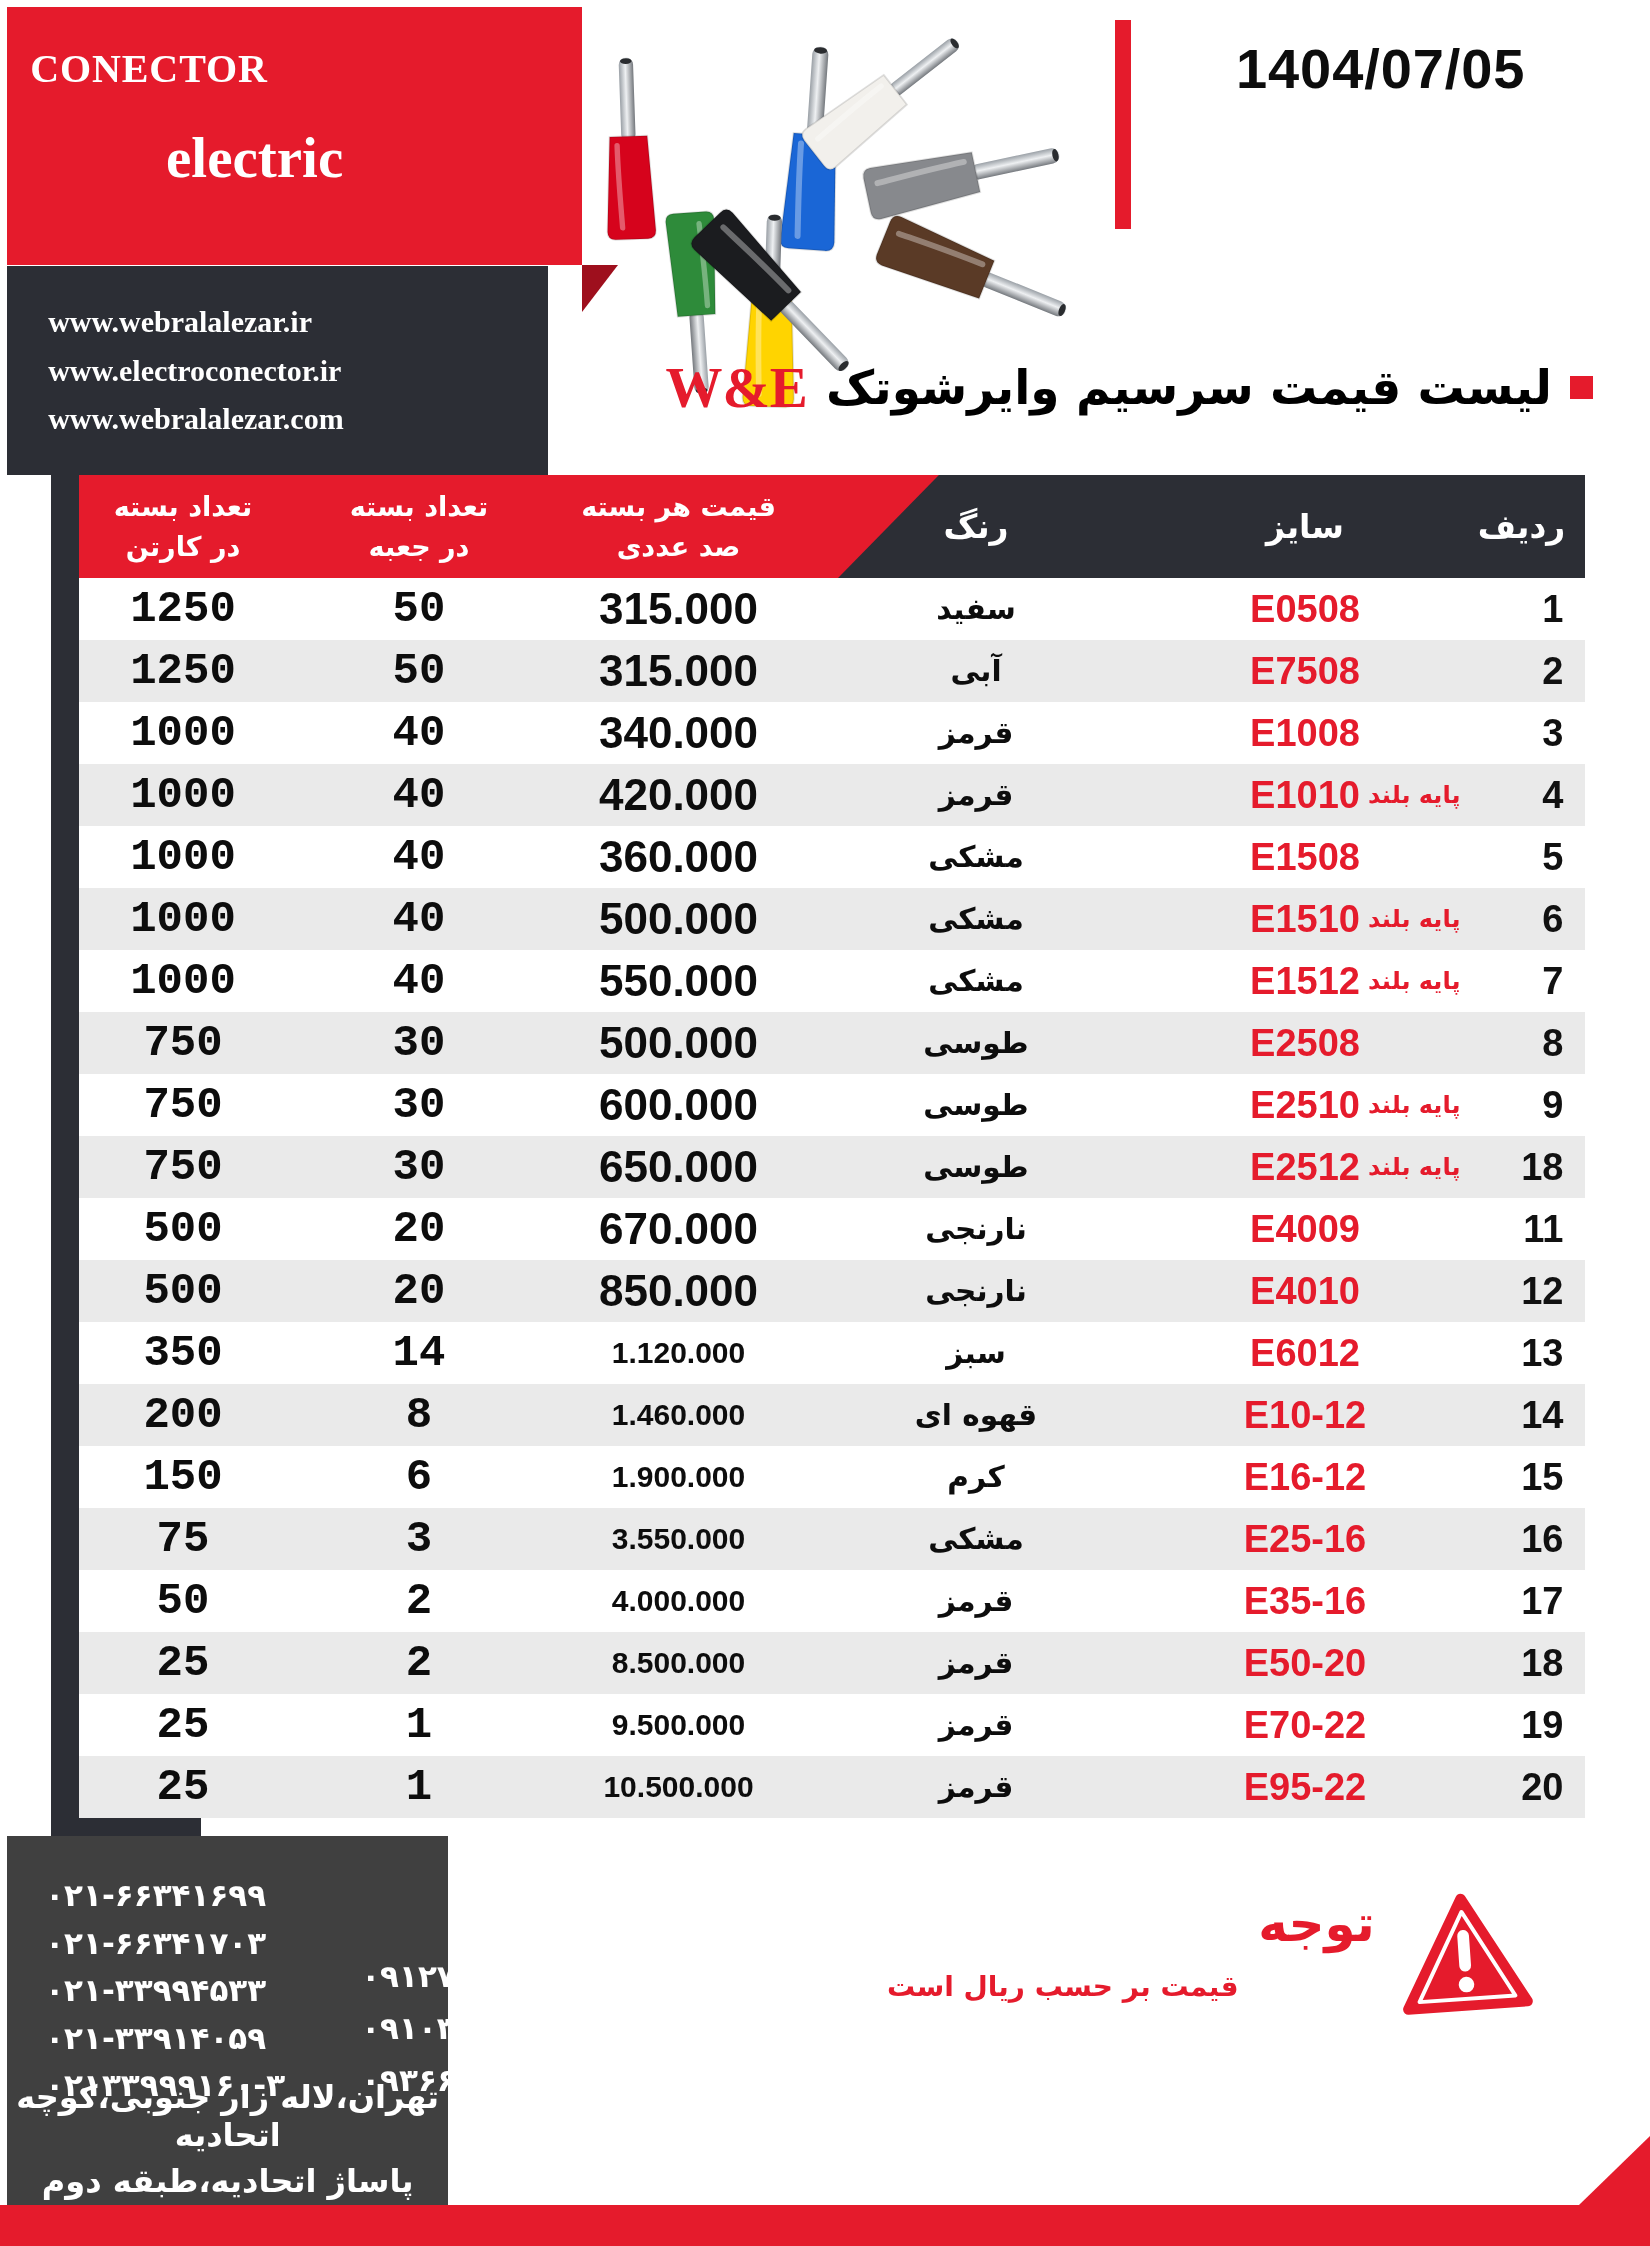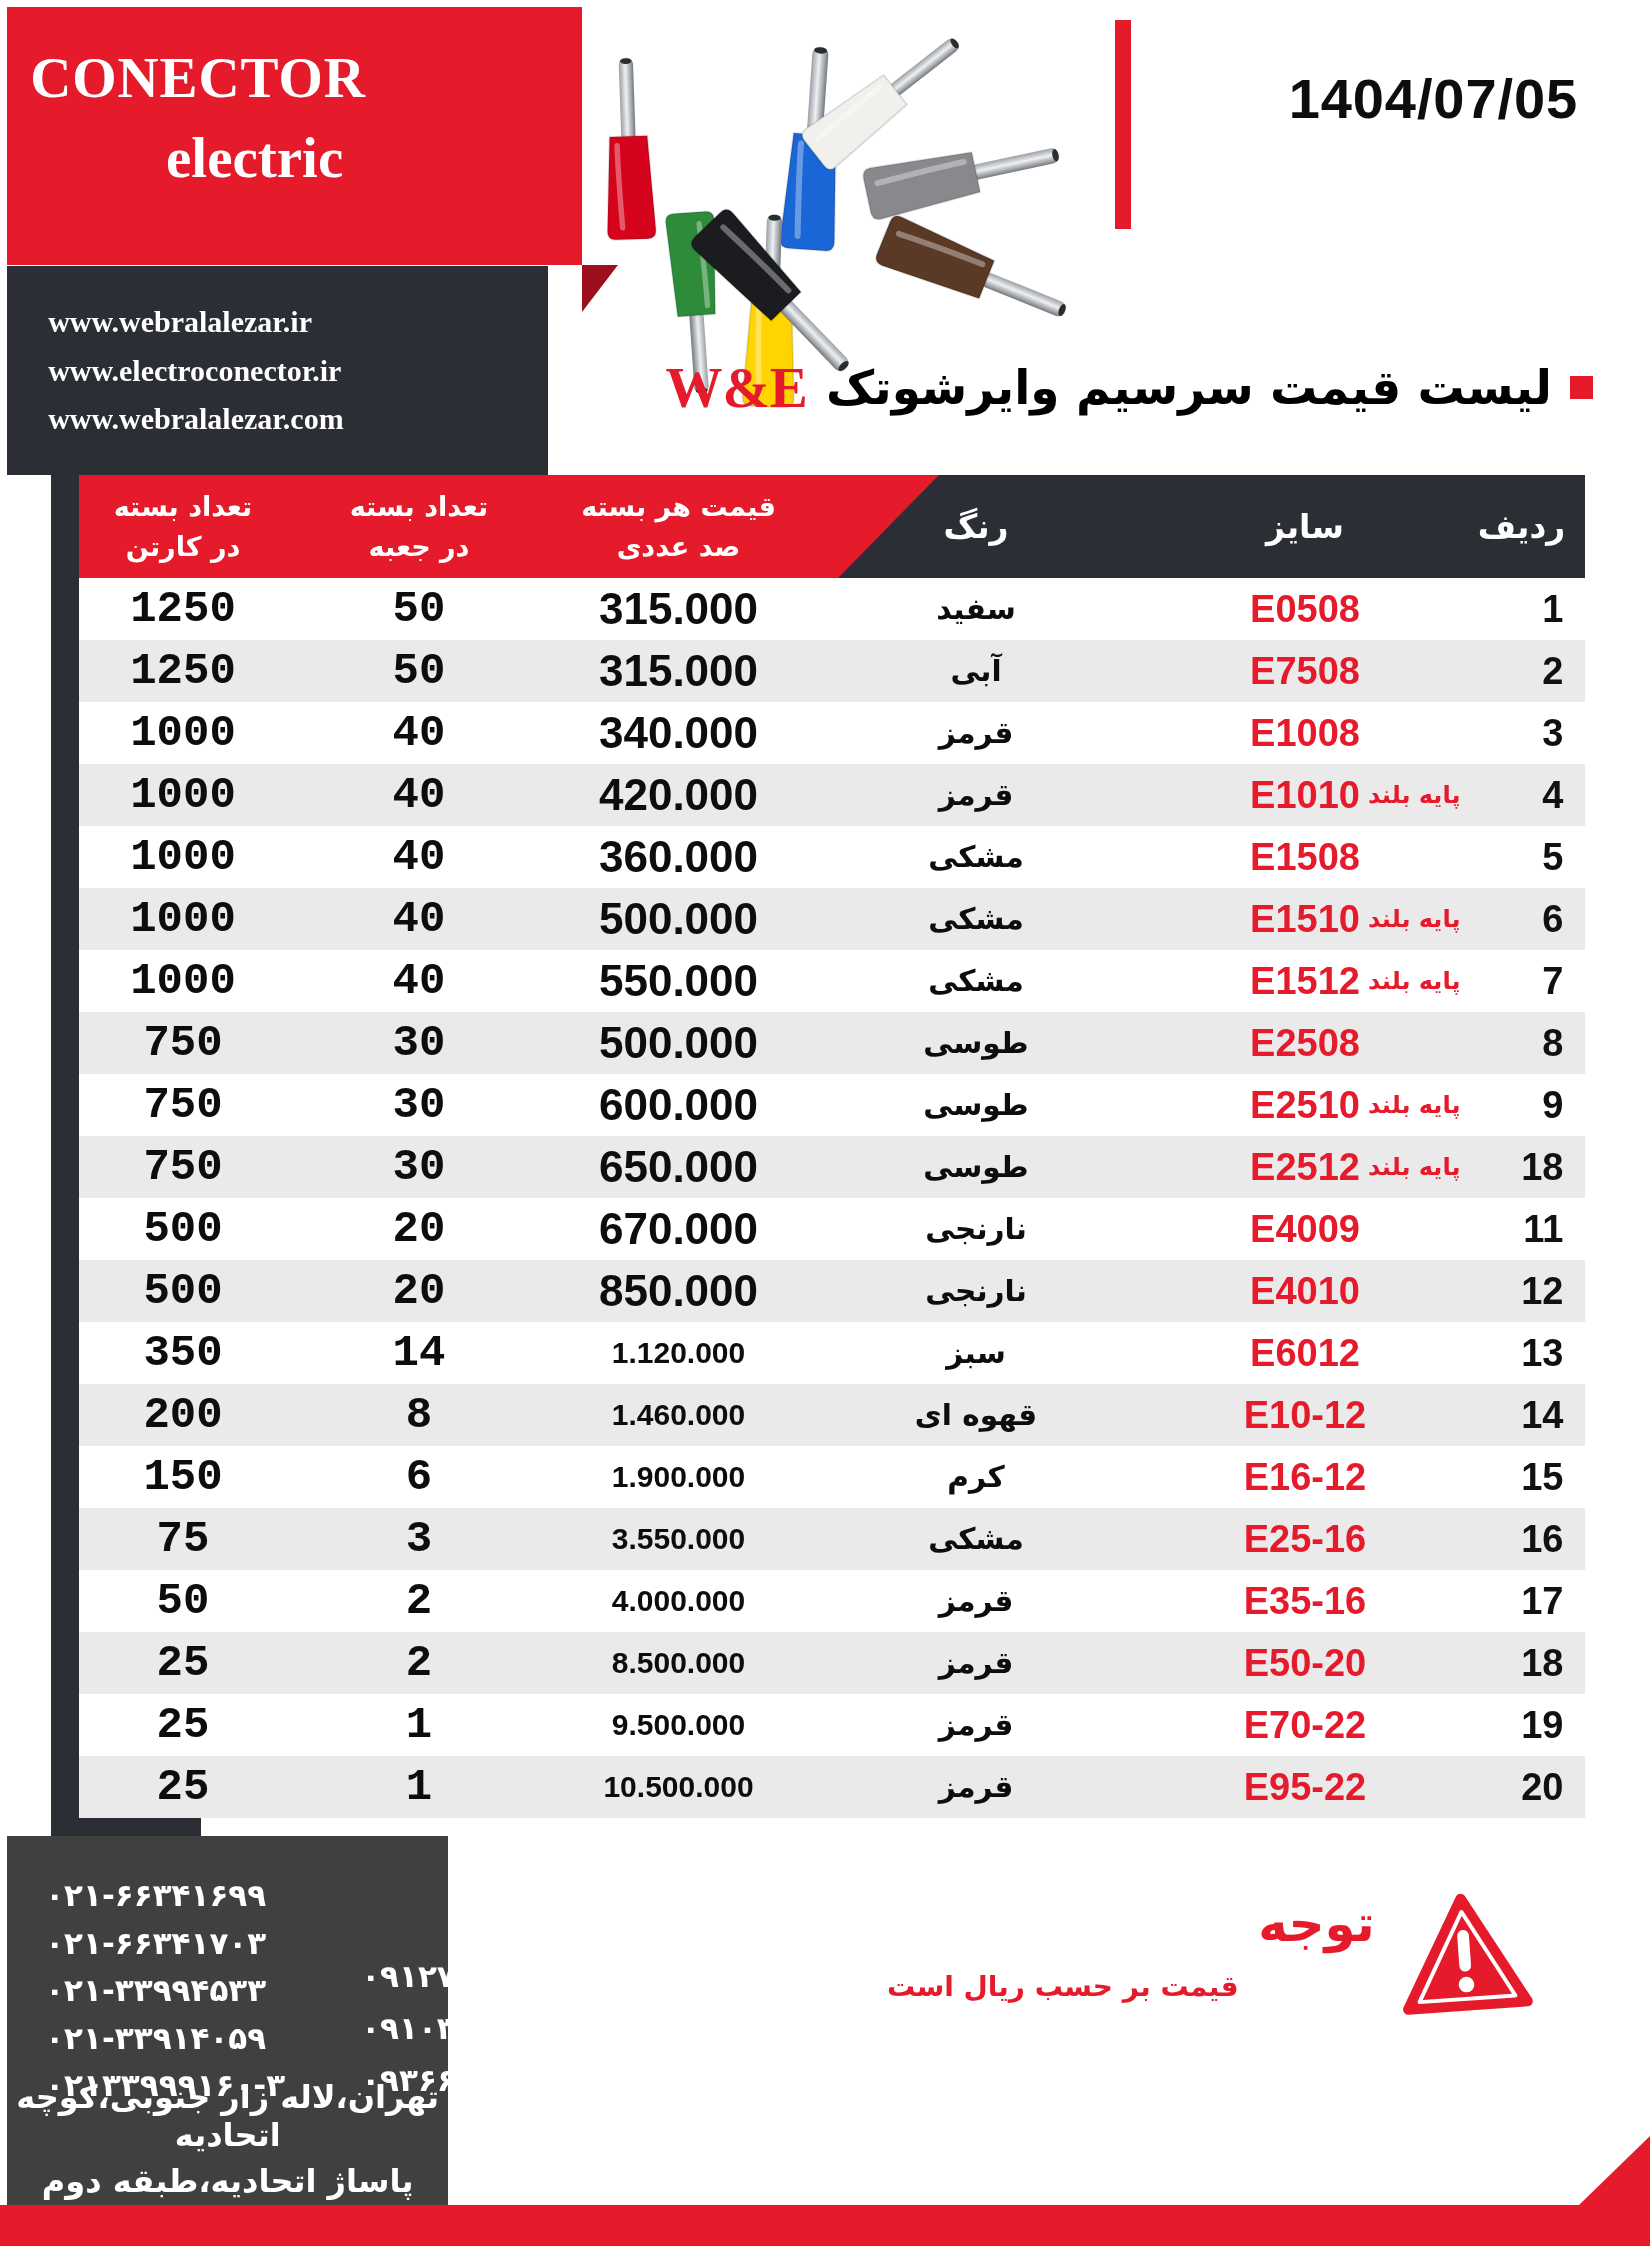--- a/index.html
+++ b/index.html
@@ -2,39 +2,39 @@
 <html lang="en" dir="ltr" style="font-size:14.3px"><head>
 <meta charset="utf-8">
 <style>
   html,body{margin:0;padding:0;background:#f3f3f3;}
   .page{position:relative;width:1651px;height:2246px;background:#ffffff;overflow:hidden;
         font-family:"DejaVu Sans",sans-serif;}
 
   
   .logo-block{position:absolute;left:7.2px;top:7.2px;width:575px;height:258px;background:#e51b2c;}
   .brand1{position:absolute;left:23px;top:38px;color:#fff;
-          font-family:"Liberation Serif",serif;font-weight:bold;font-size:57px;letter-spacing:0.9px;}
+          font-family:"Liberation Serif",serif;font-weight:bold;font-size:40px;letter-spacing:0.9px;}
   .brand2{position:absolute;left:23px;top:118px;width:313px;text-align:right;color:#fff;
           font-family:"Liberation Serif",serif;font-weight:bold;font-size:57px;}
   .logo-fold{position:absolute;left:582px;top:265px;width:0;height:0;
              border-top:47px solid #9e0f1d;border-right:36px solid transparent;}
 
   
   .web-block{position:absolute;left:7.2px;top:266px;width:541px;height:209px;background:#2c2e35;
              box-sizing:border-box;padding-left:41px;display:flex;flex-direction:column;
              justify-content:center;gap:14.3px;}
   .web-item{color:#fff;font-family:"Liberation Serif",serif;font-weight:bold;font-size:30px;}
 
   
   .photo{position:absolute;left:546px;top:0;width:627px;height:475px;}
 
   
   .red-bar{position:absolute;left:1115px;top:19.7px;width:16px;height:209px;background:#e51b2c;}
-  .date{position:absolute;left:1236px;top:36px;width:342px;text-align:right;color:#0d0d0d;
-        font-family:"Liberation Sans",sans-serif;font-weight:bold;font-size:56px;letter-spacing:0.9px;margin-top:30px;}
+  .date{position:absolute;left:1236px;top:36px;width:342px;text-align:left;color:#0d0d0d;
+        font-family:"Liberation Sans",sans-serif;font-weight:bold;font-size:56px;letter-spacing:0.9px;}
 
   
   .title-row{position:absolute;right:58px;top:355px;direction:rtl;display:flex;
              align-items:center;gap:18px;z-index:5;}
   .title-bullet{width:23px;height:23px;background:#e51b2c;flex:0 0 auto;}
   .title-fa{color:#000;font-weight:bold;font-size:47px;font-family:"DejaVu Sans",sans-serif;}
   .title-we{color:#e51b2c;font-family:"Liberation Serif",serif;font-weight:bold;font-size:57px;direction:ltr;}
 
   
   .spine{position:absolute;left:51px;top:475px;width:28px;height:1336px;background:#2c2e35;}

